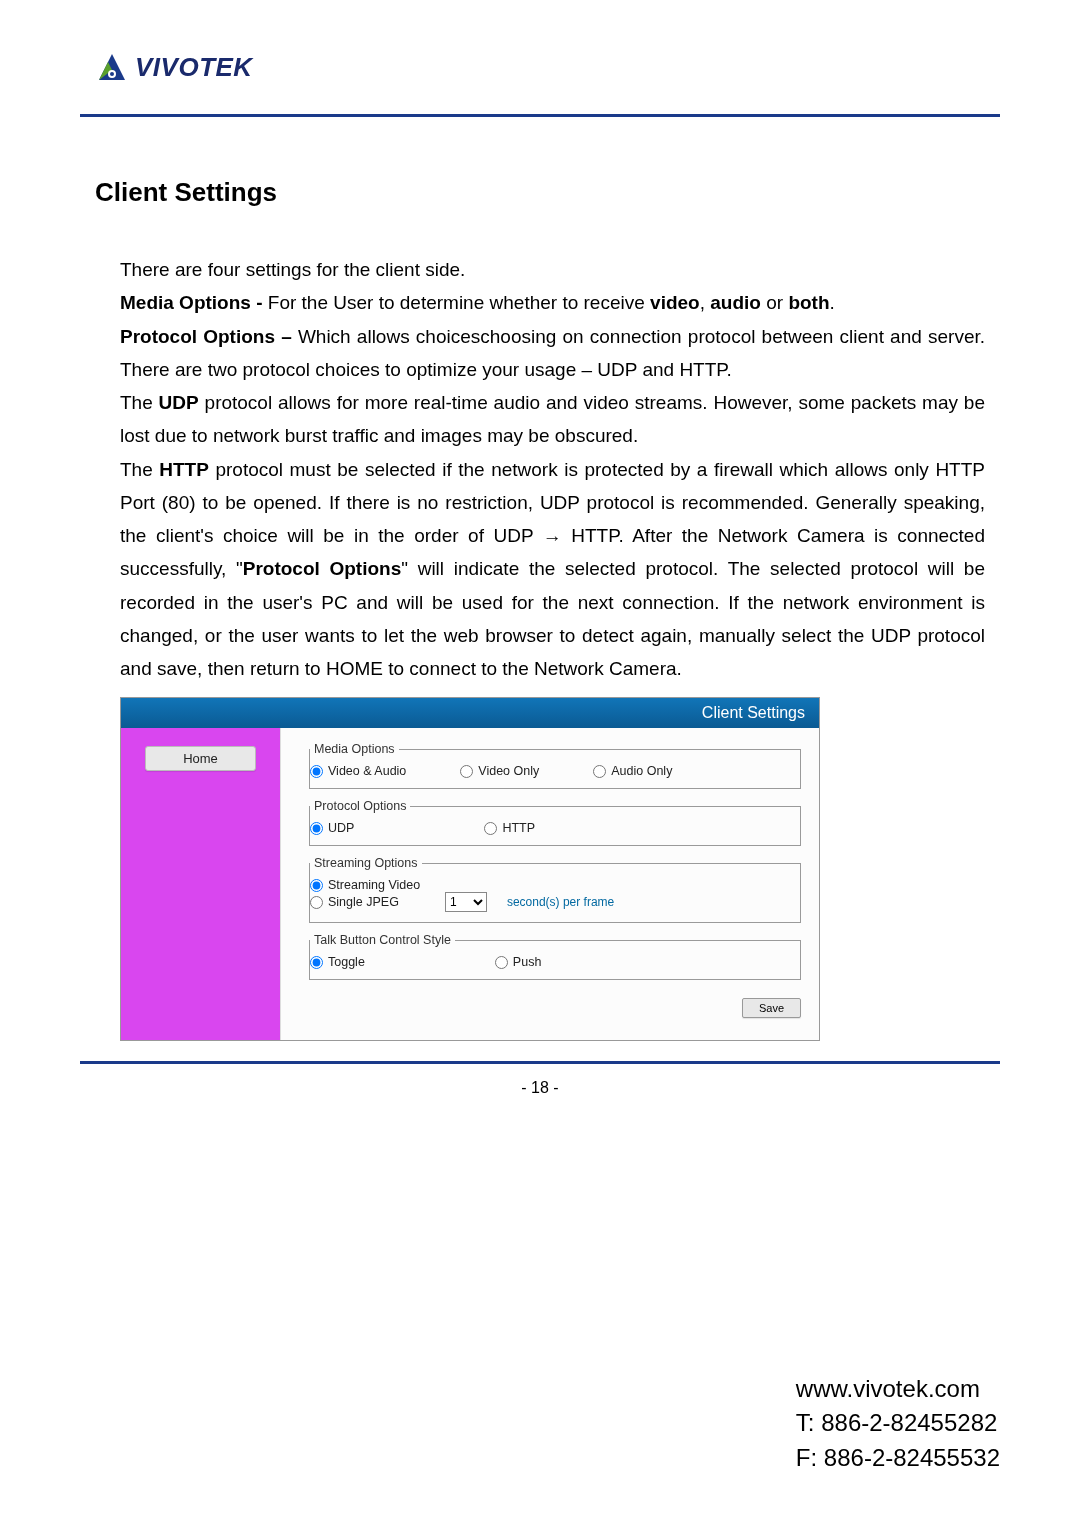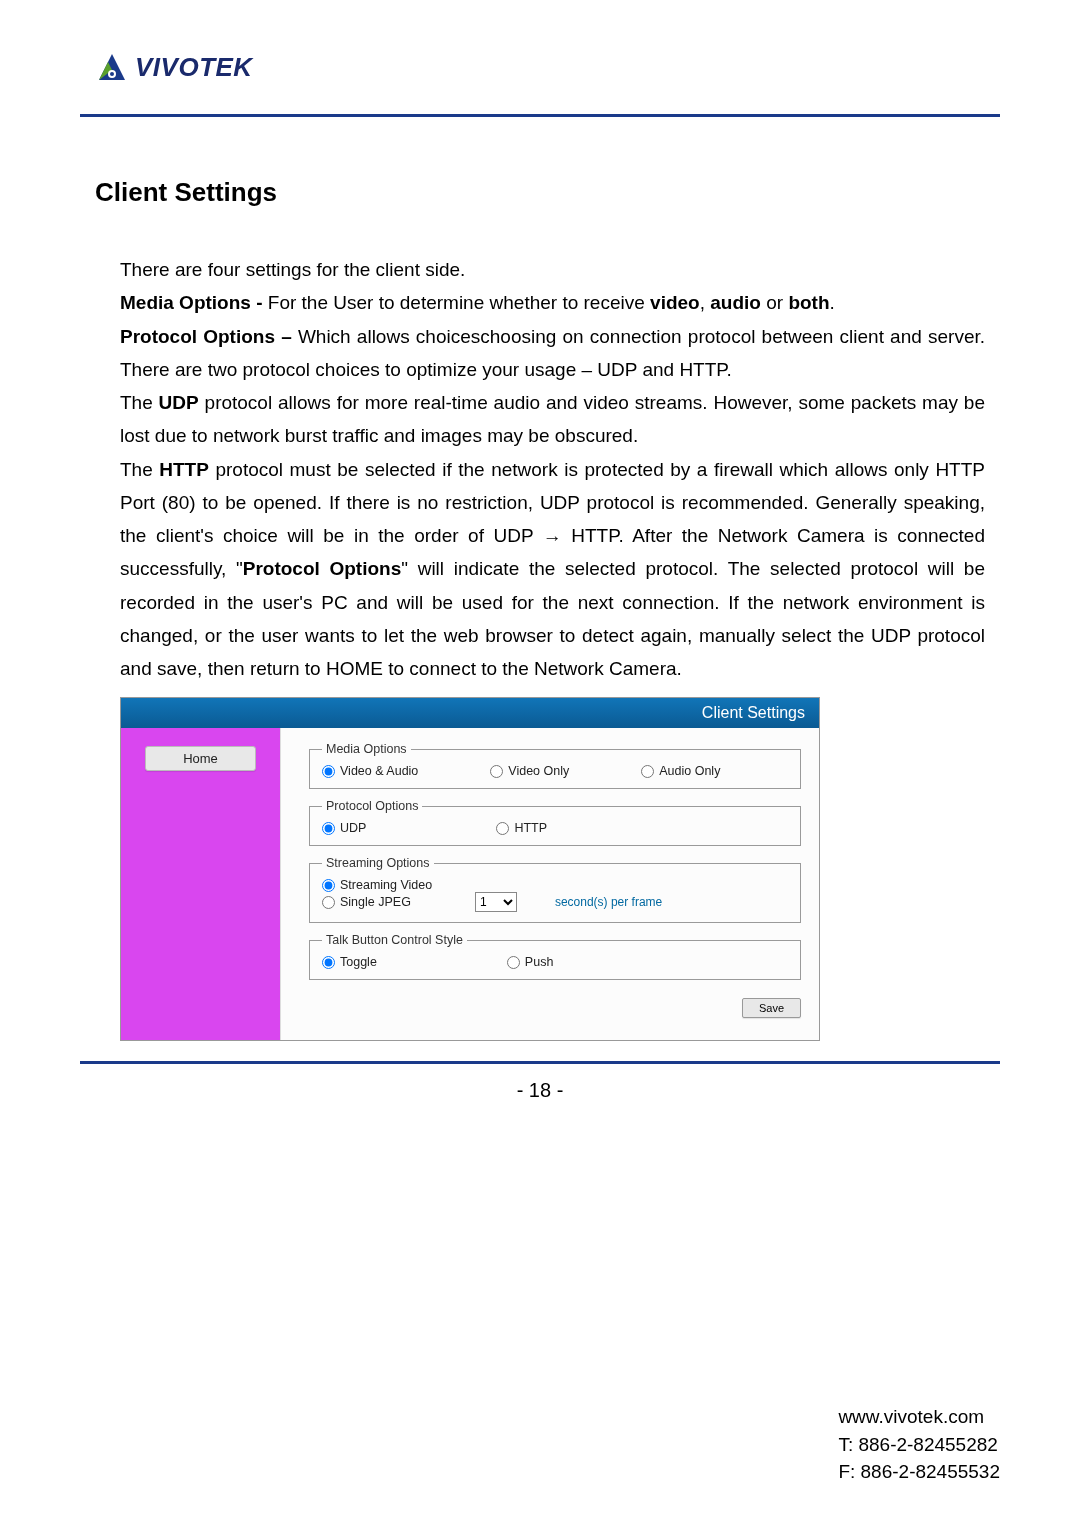--- a/index.html
+++ b/index.html
@@ -100,31 +100,31 @@
       cursor: pointer;
       box-shadow: 0 1px 1px rgba(0,0,0,0.1);
     }
     .panel-right {
       flex: 1;
       padding: 14px 18px 22px 28px;
     }
     fieldset.opts {
       border: 1px solid #9a9a9a;
       margin-bottom: 10px;
-      padding: 8px 12px 10px 12px;
+      padding: 8px 12px 10px 0;
     }
     fieldset.opts legend {
       font-size: 12.5px;
       padding: 0 4px;
       color: #333;
     }
     .row {
       display: flex;
       align-items: center;
-      gap: 32px;
+      gap: 14px;
     }
     .row label {
       display: flex;
       align-items: center;
       gap: 5px;
       font-size: 12.5px;
     }
     .row-spread { justify-content: flex-start; }
     .row-spread label { margin-right: 40px; }
     .row-two { gap: 130px; }
@@ -152,29 +152,29 @@
       padding: 3px 16px;
       background: #e8e8e8;
       border: 1px solid #999;
       border-radius: 2px;
       font-size: 11px;
       cursor: pointer;
       box-shadow: 0 1px 1px rgba(0,0,0,0.1);
     }
     .page-number {
       text-align: center;
-      font-size: 20px;
+      font-size: 16px;
       margin-top: 10px;
     }
     .footer {
       position: absolute;
       right: 80px;
-      bottom: 42px;
+      bottom: 52px;
       text-align: left;
-      font-size: 19px;
+      font-size: 24px;
       line-height: 1.45;
     }
   </style>
 </head>
 <body>
 
 <div class="page">
   <div class="logo-area">
     <div class="logo">
       <div class="logo-mark">

